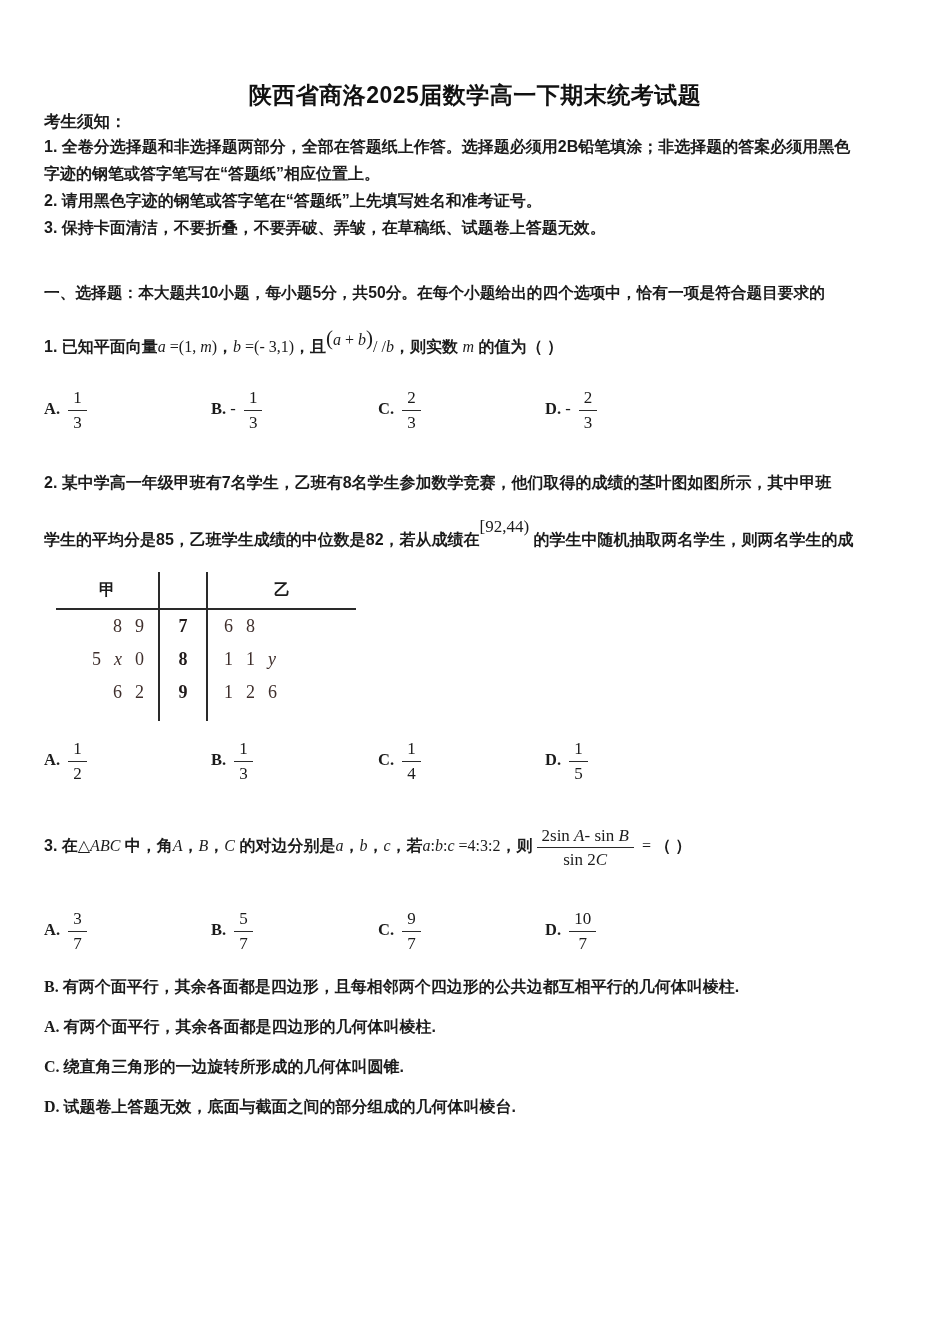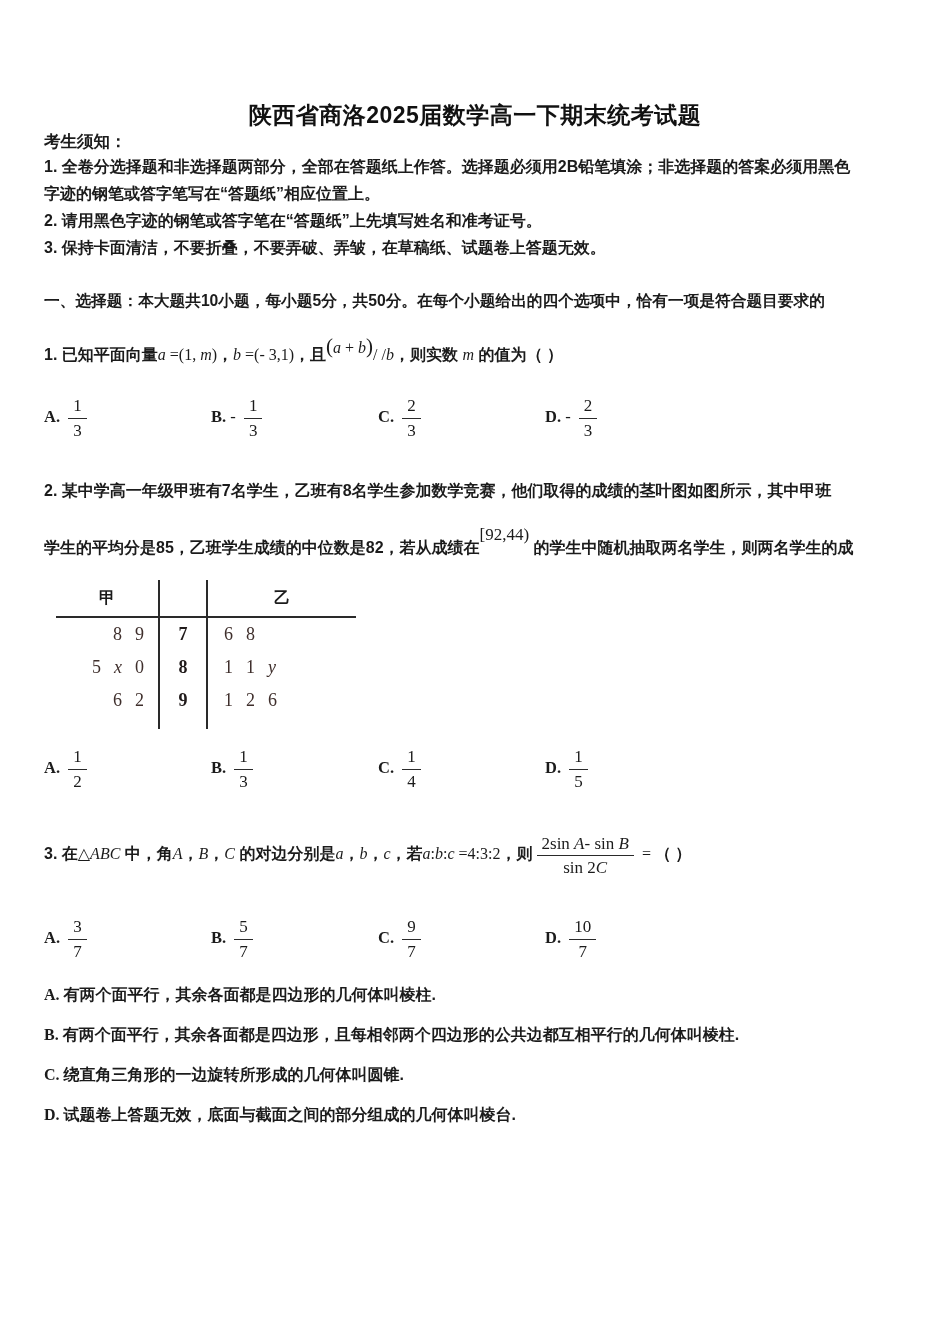--- a/index.html
+++ b/index.html
@@ -13,26 +13,26 @@
 
   
   .cn{font-family:"Liberation Sans",sans-serif;font-weight:700;}
   .mr{font-family:"Liberation Serif",serif;font-weight:400;}
   .mi{font-family:"Liberation Serif",serif;font-style:italic;font-weight:400;}
   .b{font-family:"Liberation Serif",serif;font-weight:700;}
   .sup{position:relative;top:-7px;}
   .sup2{position:relative;top:-13px;font-size:17px;}
   .big{font-size:21px;}
 
-  .title{margin:0;padding-top:100px;text-align:center;font-family:"Liberation Sans",sans-serif;
+  .title{margin:0;padding-top:80px;text-align:center;font-family:"Liberation Sans",sans-serif;
          font-weight:800;font-size:23px;letter-spacing:.5px;color:#111;}
 
   .notice-head{margin-top:0;font-size:16.5px;}
   .note{font-size:16px;line-height:27px;white-space:nowrap;}
-  .section{margin-top:30px;font-size:15.7px;white-space:nowrap;}
+  .section{margin-top:42px;font-size:15.7px;white-space:nowrap;}
 
   .qline{margin-top:26px;font-size:16px;line-height:30px;white-space:nowrap;}
 
   .optrow{display:flex;width:720px;align-items:center;height:56px;font-size:16.5px;}
   .opt{width:167px;}
 
   .frac{display:inline-flex;flex-direction:column;align-items:center;vertical-align:middle;
         font-family:"Liberation Serif",serif;font-size:17px;line-height:1.25;margin:0 4px;text-align:center;}
   .frac .num{padding:0 5px 1px;border-bottom:1.5px solid var(--c-rule);}
   .frac .den{padding-top:1px;}
@@ -188,19 +188,19 @@
       <div class="opt"><span class="b">C. </span><span class="frac">
             <span class="num"><span class="mr">9</span></span>
             <span class="den"><span class="mr">7</span></span>
           </span></div>
       <div class="opt"><span class="b">D. </span><span class="frac">
             <span class="num"><span class="mr">10</span></span>
             <span class="den"><span class="mr">7</span></span>
           </span></div>
     </div>
 
+    <div class="q4opt"><span class="b">B. </span><span class="cn">有两个面平行，其余各面都是四边形，且每相邻两个四边形的公共边都互相平行的几何体叫棱柱.</span></div>
     <div class="q4opt"><span class="b">A. </span><span class="cn">有两个面平行，其余各面都是四边形的几何体叫棱柱.</span></div>
-    <div class="q4opt"><span class="b">B. </span><span class="cn">有两个面平行，其余各面都是四边形，且每相邻两个四边形的公共边都互相平行的几何体叫棱柱.</span></div>
     <div class="q4opt"><span class="b">C. </span><span class="cn">绕直角三角形的一边旋转所形成的几何体叫圆锥.</span></div>
     <div class="q4opt"><span class="b">D. </span><span class="cn">试题卷上答题无效，底面与截面之间的部分组成的几何体叫棱台.</span></div>
 
   </div>
 </div>
 
 </body></html>

